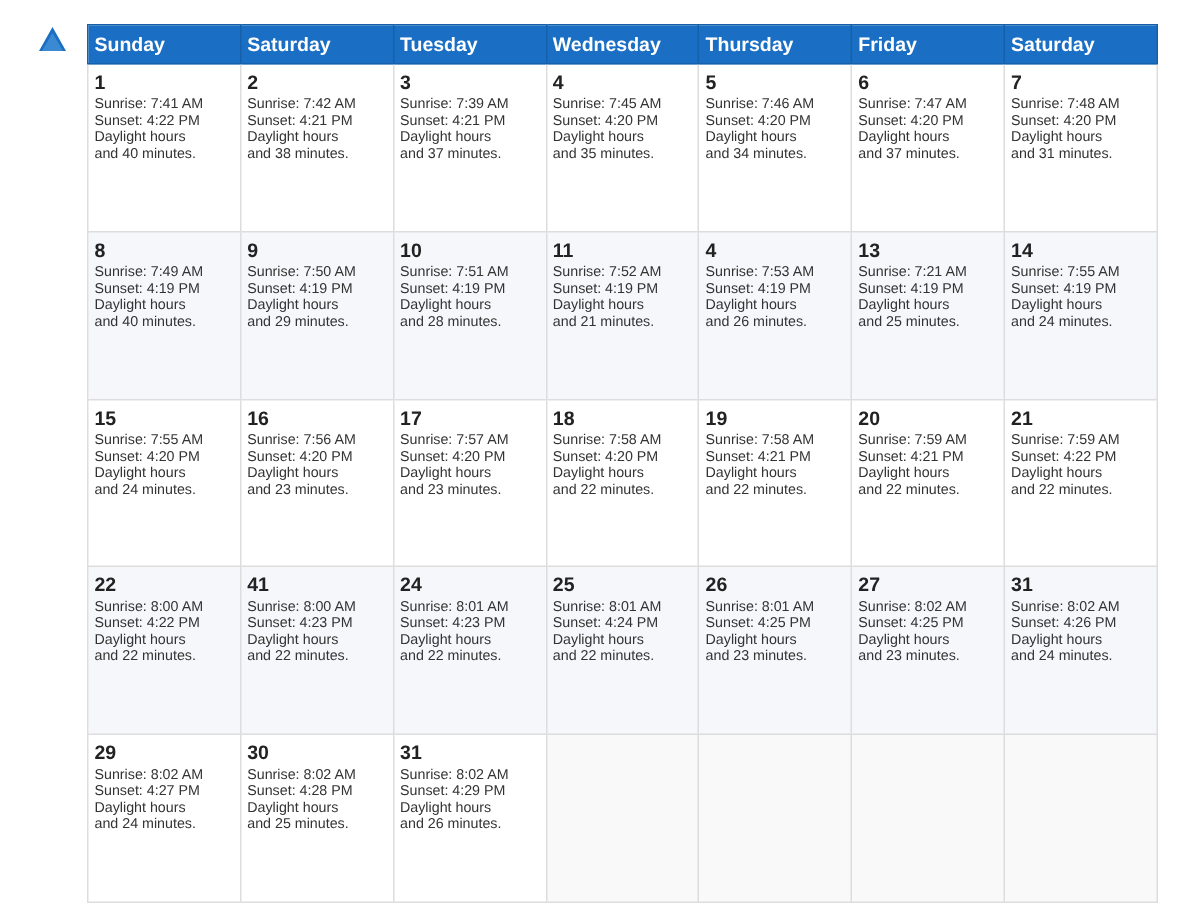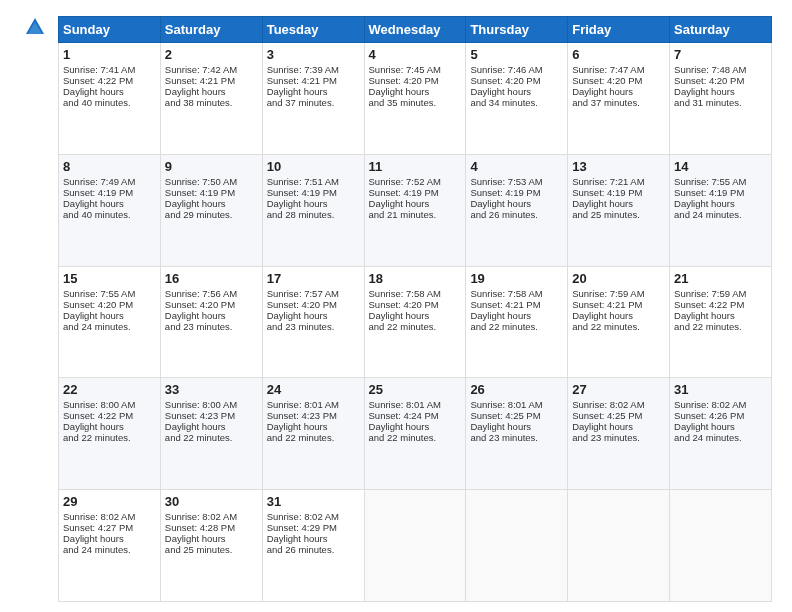--- a/index.html
+++ b/index.html
@@ -291,21 +291,21 @@
         </tr>
         <tr>
           <td>
         <span class="day-num">22</span>
         <span>Sunrise: 8:00 AM</span><br>
         <span>Sunset: 4:22 PM</span><br>
         <span>Daylight hours</span><br>
         <span>and 22 minutes.</span>
       </td>
           <td>
-        <span class="day-num">33</span>
+        <span class="day-num">41</span>
         <span>Sunrise: 8:00 AM</span><br>
         <span>Sunset: 4:23 PM</span><br>
         <span>Daylight hours</span><br>
         <span>and 22 minutes.</span>
       </td>
           <td>
         <span class="day-num">24</span>
         <span>Sunrise: 8:01 AM</span><br>
         <span>Sunset: 4:23 PM</span><br>
         <span>Daylight hours</span><br>

